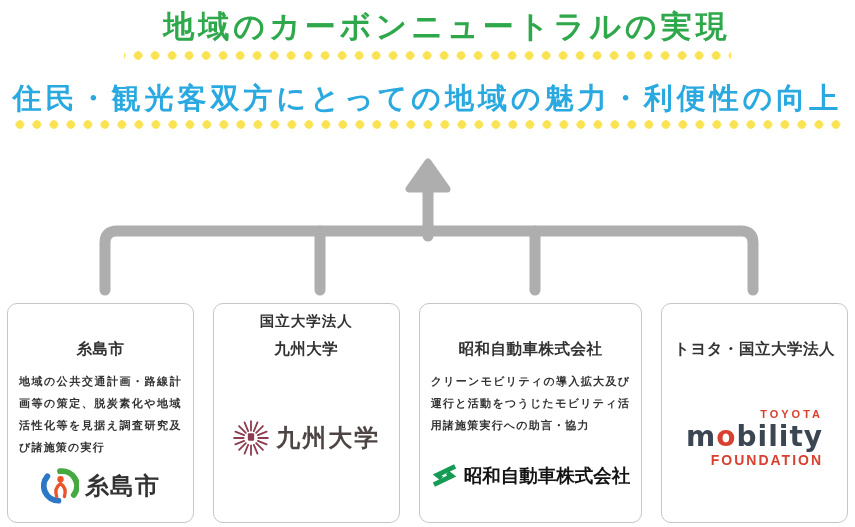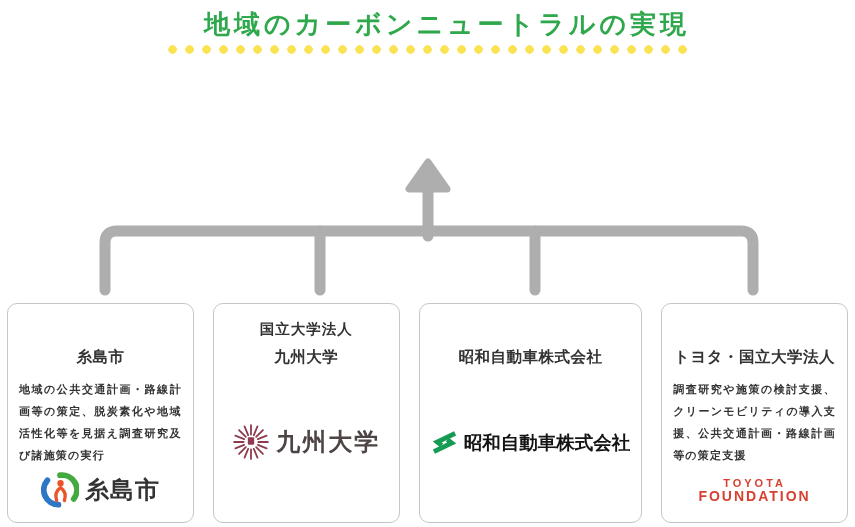--- a/index.html
+++ b/index.html
@@ -11,41 +11,41 @@
   .stage { position:absolute; inset:0; }
 
   
   .heading-row { position:absolute; left:0; right:0; text-align:center; }
   .heading-row.primary   { top:8px; }
   .heading-row.secondary { top:80px; }
   .heading { display:inline-block; }
   .heading-text {
     font-weight:bold; white-space:nowrap; line-height:1.25;
   }
-  .primary .heading-text   { font-size:26px; letter-spacing:4px; color:var(--green-heading);margin-left:39px; }
+  .primary .heading-text   { font-size:31px; letter-spacing:4px; color:var(--green-heading);margin-left:39px; }
   .secondary .heading-text { font-size:29px; letter-spacing:4px; color:var(--blue-heading); }
   .dots {
     height:9px; margin-top:4px;
     background-image:radial-gradient(circle, var(--dot-yellow) 4px, transparent 4.5px);
     background-size:17px 9px; background-repeat:repeat-x;
     background-position:center top;
   }
 
   
   .connector-svg { position:absolute; top:0; left:0; pointer-events:none; }
 
   
   .cards {
     position:absolute; left:7px; top:303px; width:841px; height:220px;
     display:flex; gap:19px;
   }
   .card {
     flex:1 1 0; box-sizing:border-box;
     background:#ffffff; border:1.5px solid #c6c6c6; border-radius:10px;
-    padding:12px 11px 8px 11px;
+    padding:4px 11px 8px 11px;
     display:flex; flex-direction:column; align-items:center;
   }
   .card-titles {
     height:54px; display:flex; flex-direction:column;
     justify-content:flex-end; align-items:center; text-align:center;
   }
   .org-type {
     font-size:14.5px; font-weight:bold; color:#333; letter-spacing:1px; line-height:27px;
   }
   .org-name {
@@ -58,40 +58,41 @@
     line-height:22px; letter-spacing:1.2px; text-align:justify;
   }
   .card-logo {
     flex:1; width:100%;
     display:flex; align-items:center; justify-content:center; gap:6px;
   }
   .logo-text-itoshima { font-size:24px; font-weight:bold; color:#333; letter-spacing:1px; }
   .logo-text-kyushu   { font-size:24px; font-weight:600; color:#4d4544; letter-spacing:2px; }
   .logo-text-showa    { font-size:18.5px; font-weight:bold; color:#141414; letter-spacing:0; white-space:nowrap; }
 
-  .tmf { display:flex; flex-direction:column; align-items:center; line-height:1; }
+  .tmf { display:flex; flex-direction:column; align-items:flex-end; line-height:1; }
   .tmf-top    { color:var(--toyota-red); font-weight:bold; font-size:11px; letter-spacing:3px; }
   .tmf-main   { font-size:28px; font-weight:600; color:var(--mobility-dark); margin:3px 0 2px 0; letter-spacing:1px; font-family:"DejaVu Sans",sans-serif; }
   .tmf-main .o-red { color:var(--toyota-red); }
   .tmf-bottom { color:var(--toyota-red); font-weight:bold; font-size:14px; letter-spacing:2px; }
 </style>
 </head>
 <body>
 
 <div class="stage">
 
   <div class="heading-row primary">
     <div class="heading">
       <div class="heading-text">地域のカーボンニュートラルの実現</div>
       <div class="dots"></div>
     </div>
   </div>
 
   <div class="heading-row secondary">
     <div class="heading">
+      <div class="heading-text">住民・観光客双方にとっての地域の魅力・利便性の向上</div>
       <div class="dots"></div>
     </div>
   </div>
 
   <svg class="connector-svg" width="855" height="310" viewBox="0 0 855 310">
     <g fill="none" style="stroke:var(--connector-gray)" stroke-width="11" stroke-linecap="round">
       <path d="M105,290 L105,243 Q105,231 117,231 L741,231 Q753,231 753,243 L753,290"></path>
       <path d="M320,231 L320,290"></path>
       <path d="M535,231 L535,290"></path>
       <path d="M428,236 L428,186"></path>
@@ -147,38 +148,39 @@
         </svg>
         <span class="logo-text-kyushu">九州大学</span>
       </div>
     </div>
 
     <div class="card">
       <div class="card-titles">
         <div class="org-type"></div>
         <div class="org-name">昭和自動車株式会社</div>
       </div>
+      <div class="card-desc">クリーンモビリティの導入拡大及び運行と活動をつうじたモビリティ活用諸施策実行への助言・協力</div>
       <div class="card-logo">
         <svg width="27" height="27" viewBox="0 0 28 28">
           <g fill="none" style="stroke:var(--showa-green)" stroke-width="5" stroke-linejoin="miter">
             <path d="M25,4.5 L6.5,13.5 L11,17"></path>
             <path d="M3,23.5 L21.5,14.5 L17,11"></path>
           </g>
         </svg>
         <span class="logo-text-showa">昭和自動車株式会社</span>
       </div>
     </div>
 
     <div class="card">
       <div class="card-titles">
         <div class="org-name">トヨタ・国立大学法人</div>
       </div>
-      <div class="card-desc">調査研究や施策の検討支援、クリーンモビリティの導入支援、公共交通計画・路線計画等の策定支援</div>
       <div class="card-logo">
         <div class="tmf">
           <div class="tmf-top">TOYOTA</div>
+          <div class="tmf-main"><span>m</span><span class="o-red">o</span><span>bility</span></div>
           <div class="tmf-bottom">FOUNDATION</div>
         </div>
       </div>
     </div>
 
   </div>
 </div>
 
 </body></html>

